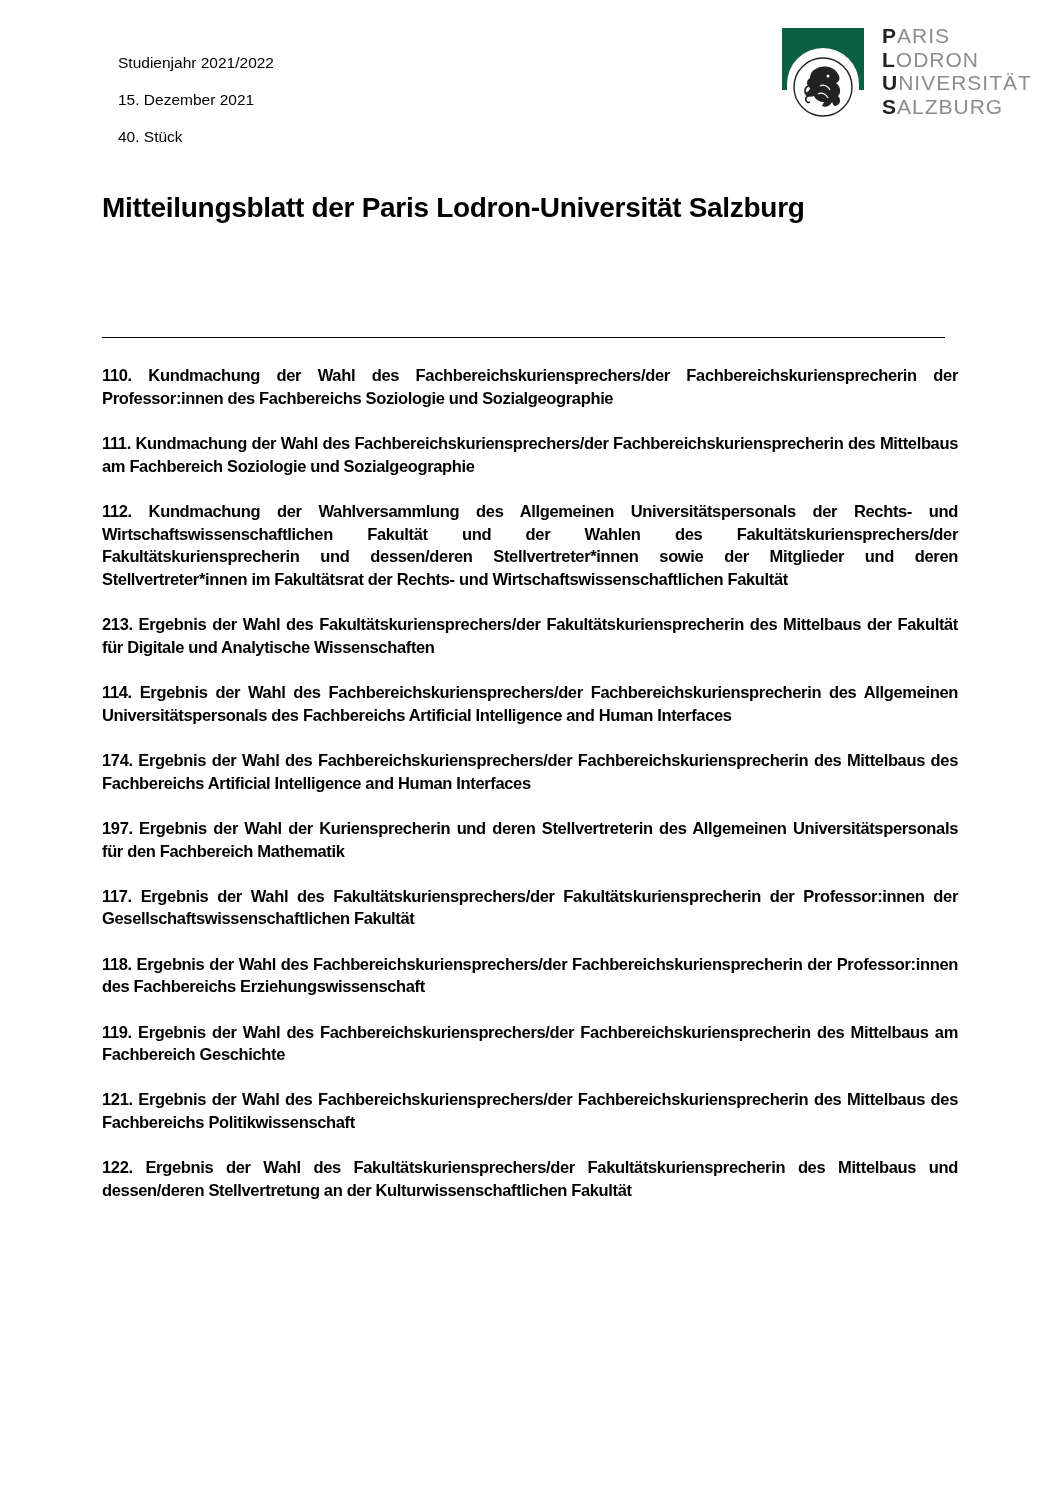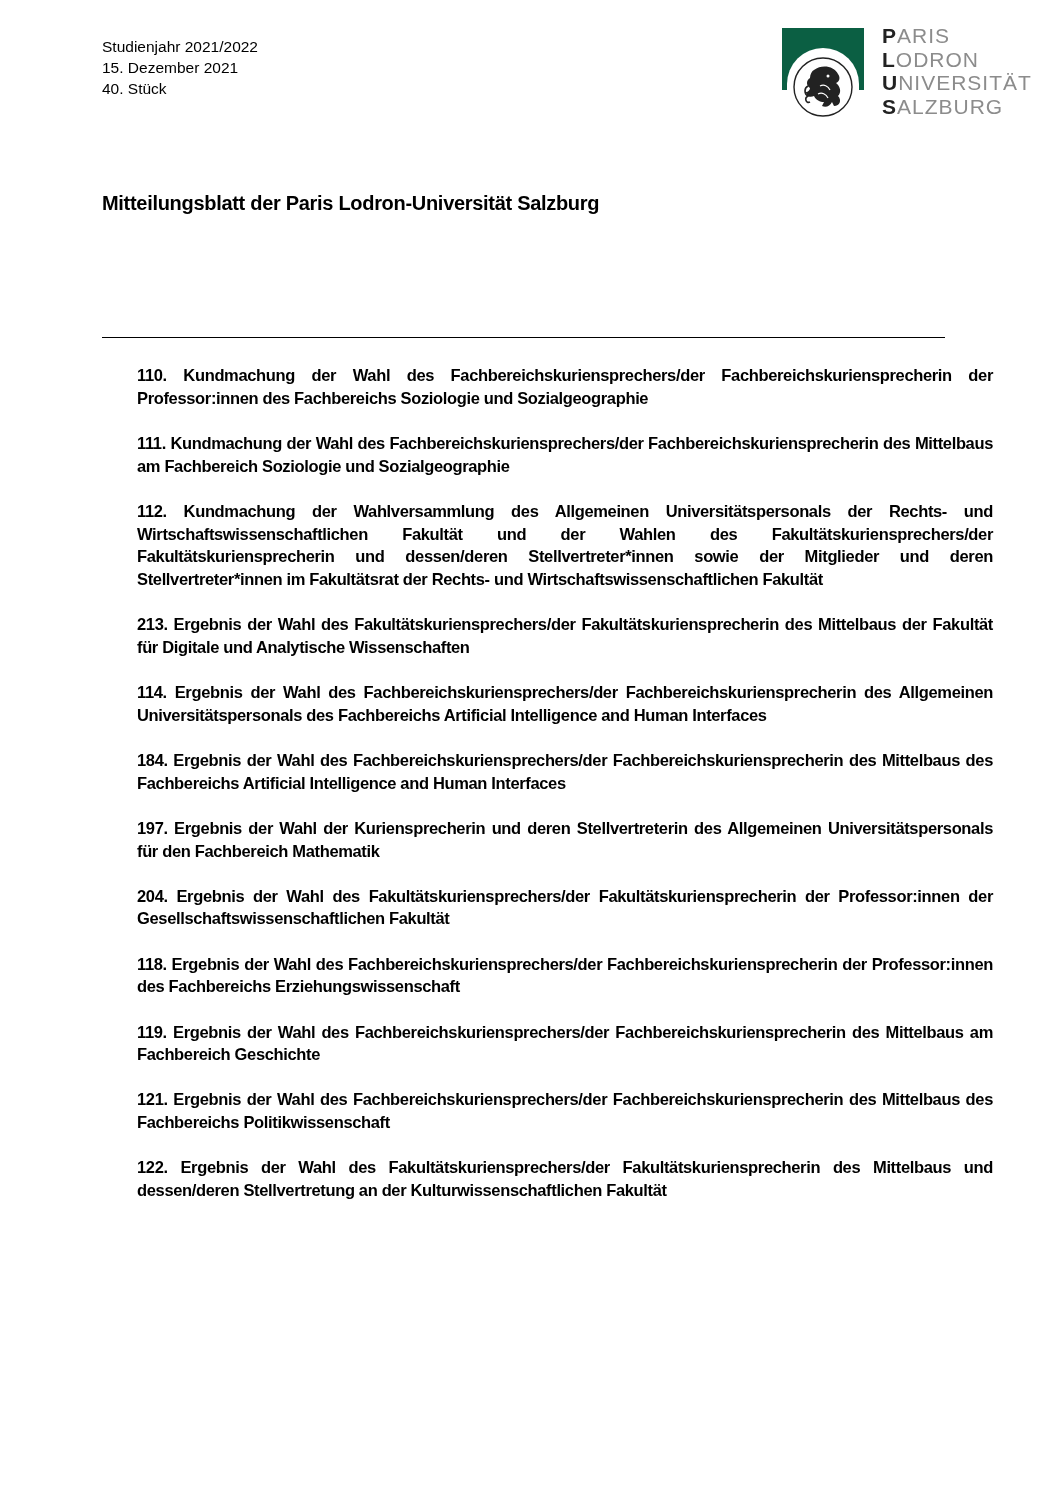--- a/index.html
+++ b/index.html
@@ -15,21 +15,21 @@
       font-family: "Liberation Sans", sans-serif;
       color: #000;
     }
     .meta {
       position: absolute;
       left: 102px;
       top: 36px;
       font-size: 15.5px;
       line-height: 21px;
     }
-    .meta div { margin: 0; }
+    .meta div { margin: 16px; }
 
     .logo {
       position: absolute;
       left: 782px;
       top: 28px;
       width: 240px;
       height: 100px;
     }
     .logo-green {
       position: absolute;
@@ -66,40 +66,39 @@
     }
     .logo-text b {
       color: #222;
       font-weight: bold;
     }
 
     .title {
       position: absolute;
       left: 102px;
       top: 192px;
-      font-size: 20px;
+      font-size: 28px;
       font-weight: bold;
       letter-spacing: -0.3px;
       margin: 0;
     }
     .rule {
       position: absolute;
       left: 102px;
       top: 337px;
       width: 843px;
       height: 0;
       border-top: 1.5px solid #000;
     }
 
     .entries {
       position: absolute;
       left: 102px;
       top: 364px;
       width: 856px;
-      margin-left: 35px;
     }
     .entry {
       font-size: 16.5px;
       font-weight: bold;
       line-height: 22.7px;
       text-align: justify;
       margin: 0 0 22.5px 0;
       letter-spacing: -0.35px;
     }
   </style>
@@ -134,20 +133,20 @@
 <h1 class="title">Mitteilungsblatt der Paris Lodron-Universität Salzburg</h1>
 
 <div class="rule"></div>
 
 <div class="entries">
   <p class="entry">110. Kundmachung der Wahl des Fachbereichskuriensprechers/der Fachbereichskurien­sprecherin der Professor:innen des Fachbereichs Soziologie und Sozialgeographie</p>
   <p class="entry">111. Kundmachung der Wahl des Fachbereichskuriensprechers/der Fachbereichskurien­sprecherin des Mittelbaus am Fachbereich Soziologie und Sozialgeographie</p>
   <p class="entry">112. Kundmachung der Wahlversammlung des Allgemeinen Universitätspersonals der Rechts- und Wirtschaftswissenschaftlichen Fakultät und der Wahlen des Fakultätskurien­sprechers/der Fakultätskuriensprecherin und dessen/deren Stellvertreter*innen sowie der Mitglieder und deren Stellvertreter*innen im Fakultätsrat der Rechts- und Wirtschaftswissen­schaftlichen Fakultät</p>
   <p class="entry">213. Ergebnis der Wahl des Fakultätskuriensprechers/der Fakultätskuriensprecherin des Mit­telbaus der Fakultät für Digitale und Analytische Wissenschaften</p>
   <p class="entry">114. Ergebnis der Wahl des Fachbereichskuriensprechers/der Fachbereichskuriensprecherin des Allgemeinen Universitätspersonals des Fachbereichs Artificial Intelligence and Human Interfaces</p>
-  <p class="entry">184. Ergebnis der Wahl des Fachbereichskuriensprechers/der Fachbereichskuriensprecherin des Mittelbaus des Fachbereichs Artificial Intelligence and Human Interfaces</p>
+  <p class="entry">174. Ergebnis der Wahl des Fachbereichskuriensprechers/der Fachbereichskuriensprecherin des Mittelbaus des Fachbereichs Artificial Intelligence and Human Interfaces</p>
   <p class="entry">197. Ergebnis der Wahl der Kuriensprecherin und deren Stellvertreterin des Allgemeinen Uni­versitätspersonals für den Fachbereich Mathematik</p>
-  <p class="entry">204. Ergebnis der Wahl des Fakultätskuriensprechers/der Fakultätskuriensprecherin der Pro­fessor:innen der Gesellschaftswissenschaftlichen Fakultät</p>
+  <p class="entry">117. Ergebnis der Wahl des Fakultätskuriensprechers/der Fakultätskuriensprecherin der Pro­fessor:innen der Gesellschaftswissenschaftlichen Fakultät</p>
   <p class="entry">118. Ergebnis der Wahl des Fachbereichskuriensprechers/der Fachbereichskuriensprecherin der Professor:innen des Fachbereichs Erziehungswissenschaft</p>
   <p class="entry">119. Ergebnis der Wahl des Fachbereichskuriensprechers/der Fachbereichskuriensprecherin des Mittelbaus am Fachbereich Geschichte</p>
   <p class="entry">121. Ergebnis der Wahl des Fachbereichskuriensprechers/der Fachbereichskuriensprecherin des Mittelbaus des Fachbereichs Politikwissenschaft</p>
   <p class="entry">122. Ergebnis der Wahl des Fakultätskuriensprechers/der Fakultätskuriensprecherin des Mit­telbaus und dessen/deren Stellvertretung an der Kulturwissenschaftlichen Fakultät</p>
 </div>
 
 </body></html>

